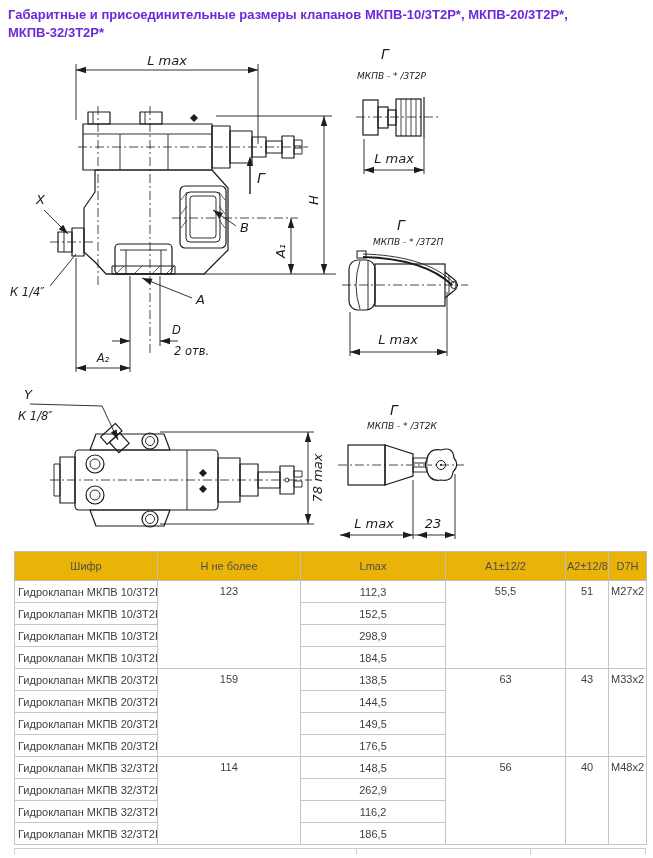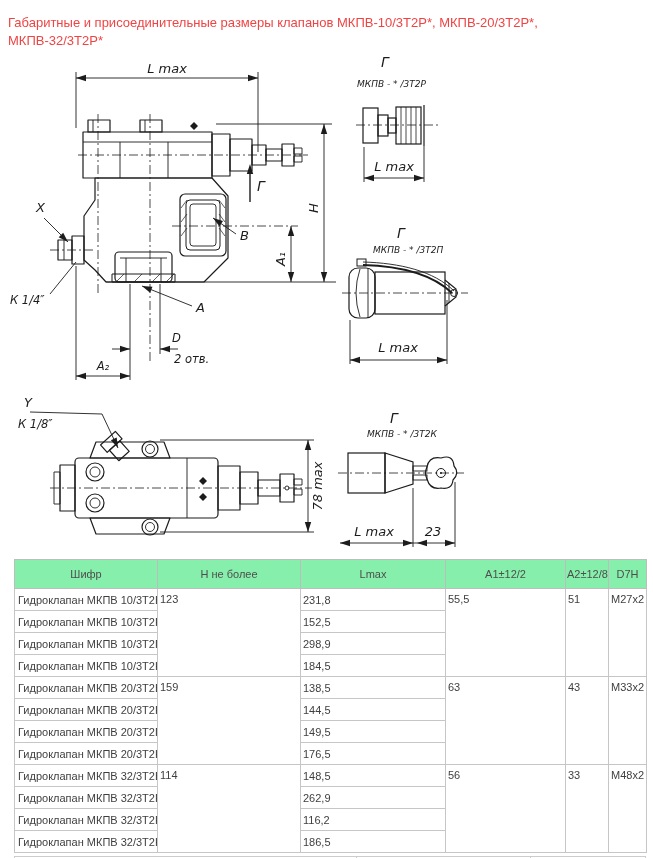--- a/index.html
+++ b/index.html
@@ -1,29 +1,29 @@
 <!DOCTYPE html>
 <html><head>
 <meta charset="utf-8">
 <style>
   html,body{margin:0;padding:0;background:#fff;}
   .page{position:relative;width:653px;height:858px;background:#ffffff;overflow:hidden;
         font-family:"Liberation Sans",sans-serif;}
   .title{padding:6px 10px 0 8px;max-width:600px;font-size:13px;line-height:1.4;
-         font-weight:normal;color:#ef4444;margin-top:8px;}
+         font-weight:bold;color:#6d28d9;}
   svg text{font-family:"DejaVu Sans",sans-serif;fill:#1c1c1c;stroke:none;}
   .dim{font-size:13px;font-style:italic;}
   .dim-sm{font-size:11.5px;font-style:italic;}
   .gl{font-size:14px;font-style:italic;}
   .model{font-size:9px;font-style:italic;}
   table.spec{border-collapse:collapse;table-layout:fixed;width:632px;margin:0 0 0 14px;
              font-size:11px;color:#3f3f3f;}
-  table.spec th{background:#86efac;color:#4e4e4e;font-weight:normal;height:26px;
+  table.spec th{background:#eab308;color:#4e4e4e;font-weight:normal;height:26px;
                 border:1px solid #bdbdbd;text-align:center;overflow:hidden;}
-  table.spec td{border:1px solid #c6c6c6;height:21px;text-align:left;padding:0 2px;
+  table.spec td{border:1px solid #c6c6c6;height:21px;text-align:center;padding:0 2px;
                 overflow:hidden;background:#fff;}
   table.spec td.name{text-align:left;padding-left:3px;white-space:nowrap;}
   table.spec td.merged{vertical-align:top;padding-top:4px;}
   .next-table-hint{display:flex;margin:3px 0 0 14px;width:632px;height:6px;}
   .next-table-hint .c{border:1px solid #ccc;border-bottom:none;background:#fff;}
 </style>
 </head>
 <body>
 
 <div class="page">
@@ -299,21 +299,21 @@
         <th>Lmax</th>
         <th>A1±12/2</th>
         <th>A2±12/8</th>
         <th>D7H</th>
       </tr>
     </thead>
     <tbody>
       <tr>
         <td class="name">Гидроклапан МКПВ  10/3Т2В *</td>
         <td class="merged" rowspan="4">123</td>
-        <td>231,8</td>
+        <td>112,3</td>
         <td class="merged" rowspan="4">55,5</td>
         <td class="merged" rowspan="4">51</td>
         <td class="merged" rowspan="4">М27х2</td>
       </tr>
       <tr>
         <td class="name">Гидроклапан МКПВ  10/3Т2Р *</td>
         <td>152,5</td>
       </tr>
       <tr>
         <td class="name">Гидроклапан МКПВ  10/3Т2П *</td>
@@ -343,21 +343,21 @@
       <tr>
         <td class="name">Гидроклапан МКПВ  20/3Т2К *</td>
         <td>176,5</td>
       </tr>
 
       <tr>
         <td class="name">Гидроклапан МКПВ  32/3Т2В *</td>
         <td class="merged" rowspan="4">114</td>
         <td>148,5</td>
         <td class="merged" rowspan="4">56</td>
-        <td class="merged" rowspan="4">33</td>
+        <td class="merged" rowspan="4">40</td>
         <td class="merged" rowspan="4">М48х2</td>
       </tr>
       <tr>
         <td class="name">Гидроклапан МКПВ  32/3Т2Р *</td>
         <td>262,9</td>
       </tr>
       <tr>
         <td class="name">Гидроклапан МКПВ  32/3Т2Р *</td>
         <td>116,2</td>
       </tr>

